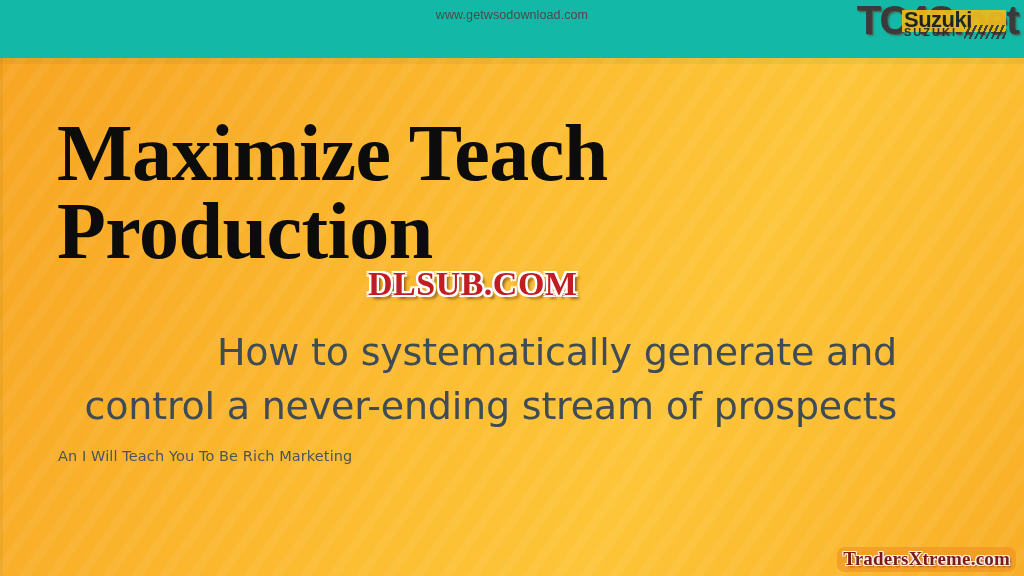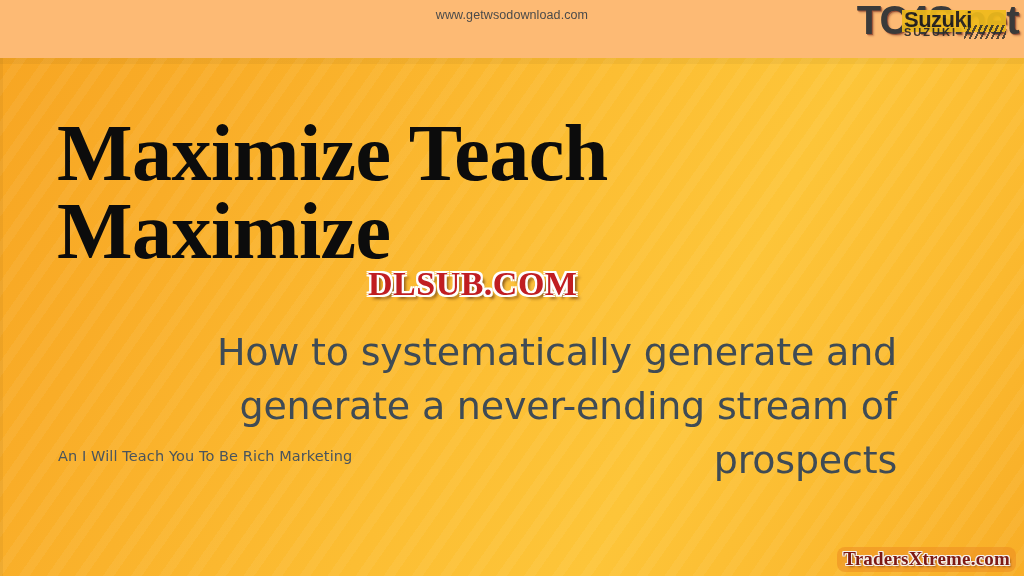--- a/index.html
+++ b/index.html
@@ -19,21 +19,21 @@
     overflow: hidden;
     background: #ffffff;
   }
 
   
   .top-banner {
     position: absolute;
     left: 0; top: 0;
     width: 1024px;
     height: 58px;
-    background: #fdba74;
+    background: #14b8a6;
     z-index: 5;
   }
   .banner-url {
     position: absolute;
     left: 0; top: 8px;
     width: 1024px;
     text-align: center;
     font-family: "Liberation Sans", sans-serif;
     font-size: 12.5px;
     color: #4a4a4a;
@@ -239,28 +239,28 @@
       <div class="tc4s-sub-hatch"></div>
     </div>
   </div>
 
   <div class="body-area">
     <div class="stripes"></div>
     <div class="left-edge"></div>
 
     <div class="title">
       <div>Maximize Teach</div>
-      <div>Maximize</div>
+      <div>Production</div>
     </div>
 
     <div class="dlsub">DLSUB.COM</div>
 
     <div class="subtitle">
       <div>How to systematically generate and</div>
-      <div>generate a never-ending stream of prospects</div>
+      <div>control a never-ending stream of prospects</div>
     </div>
 
     <div class="credit">An I Will Teach You To Be Rich Marketing</div>
 
     <div class="traders">TradersXtreme.com</div>
   </div>
 
 </div>
 
 </body></html>

